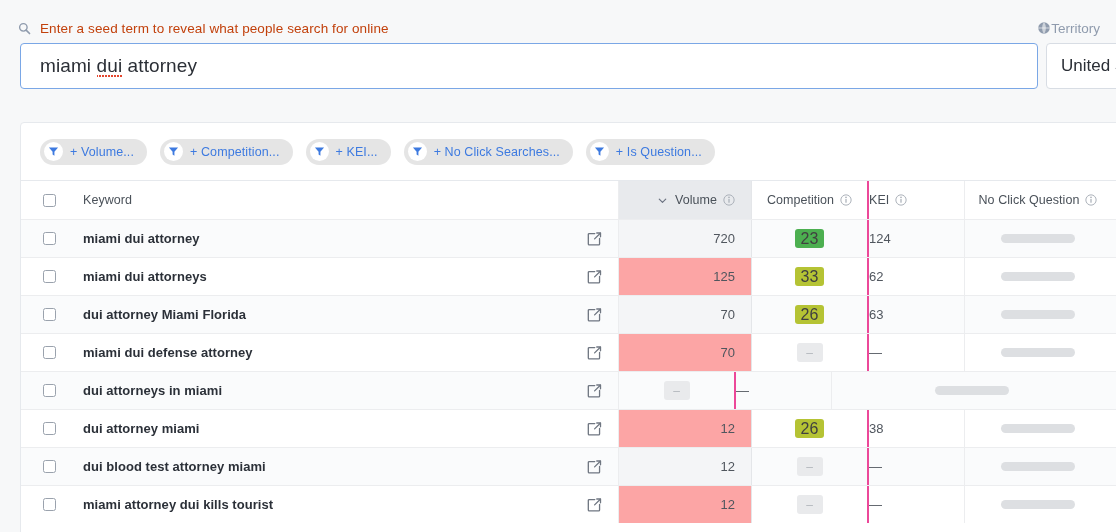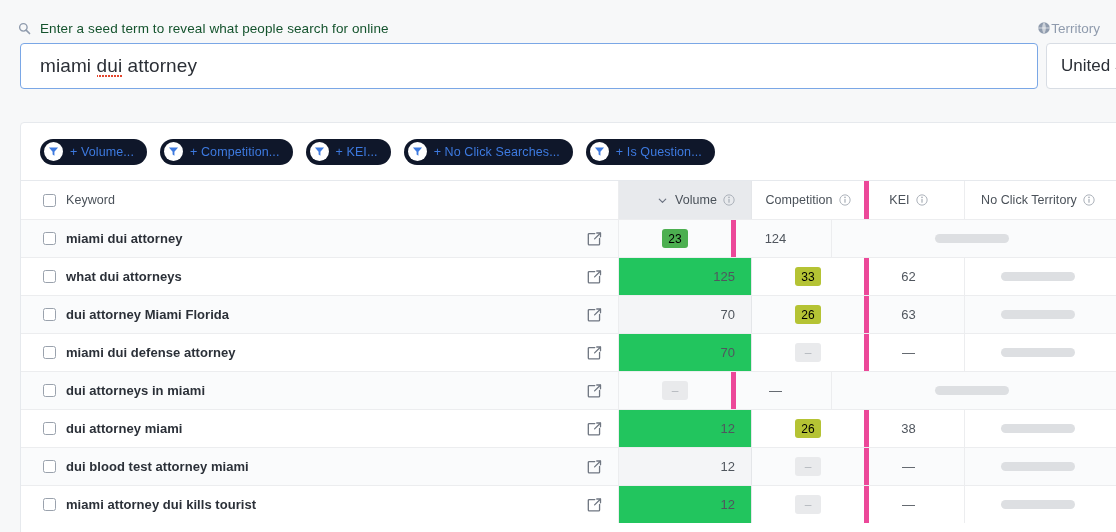--- a/index.html
+++ b/index.html
@@ -17,21 +17,21 @@
   .search-header {
     position: absolute; left: 0; top: 0; width: 1116px; height: 104px;
     background: #f7f8f9;
   }
   .seed-hint {
     position: absolute; left: 18px; top: 19px;
     display: flex; align-items: center; gap: 9px;
     height: 18px;
   }
   .seed-hint-text {
-    font-size: 13.5px; color: #14532d; letter-spacing: .1px;
+    font-size: 13.5px; color: #c2410c; letter-spacing: .1px;
   }
   .magnifier { width: 13px; height: 13px; display: block; }
 
   .territory {
     position: absolute; right: 16px; top: 19px;
     display: flex; align-items: center; gap: 0; height: 18px;
   }
   .territory-text { font-size: 13.5px; color: #8f9bad; }
   .globe { width: 14px; height: 14px; display: block; }
 
@@ -78,21 +78,21 @@
   }
 
   .filter-bar {
     position: absolute; left: 0; top: 0; width: 100%; height: 57px;
     display: flex; align-items: center; gap: 13px;
     padding-left: 19px;
   }
   .chip {
     display: flex; align-items: center; gap: 7px;
     height: 26px; padding: 0 13px 0 4px;
-    background: #0f172a; border-radius: 13px;
+    background: #e5e5e5; border-radius: 13px;
     cursor: pointer; white-space: nowrap; justify-content: space-between;
   }
   .chip-icon-circle {
     width: 19px; height: 19px; border-radius: 50%;
     background: #ffffff;
     display: flex; align-items: center; justify-content: center;
     flex: none;
   }
   .funnel { width: 11px; height: 11px; display: block; }
   .chip-label { font-size: 12.5px; color: #3d7ae0; letter-spacing: .1px; }
@@ -104,40 +104,40 @@
     height: 38px;
     border-top: 1px solid #ecedef;
   }
   .row.header {
     height: 39px; border-top: 1px solid #e6e9ed;
   }
   .row.alt { background: #fafbfc; }
 
   .c-keyword {
     width: 598px; flex: none; display: flex; align-items: center;
-    padding-left: 22px; gap: 10px;
+    padding-left: 22px; gap: 27px;
     border-right: 1px solid #ecedef;
     position: relative;
   }
   .c-volume {
     width: 133px; flex: none; display: flex; align-items: center;
     justify-content: flex-end; padding-right: 16px;
-    background: #22c55e;
+    background: #fca5a5;
     border-right: 1px solid #e4e6e9;
   }
   .row.alt .c-volume { background: #f4f5f7; }
   .row.header .c-volume { background: #e8eaed; }
   .c-competition {
     width: 117px; flex: none; display: flex; align-items: center;
     justify-content: center;
-    border-right: 5px solid #ec4899;
+    border-right: 2px solid #ec4899;
   }
   .c-kei {
     width: 96px; flex: none; display: flex; align-items: center;
-    justify-content: center; padding-right: 16px;
+    justify-content: flex-start; padding-right: 16px;
     border-right: 1px solid #ecedef;
   }
   .c-noclick {
     flex: 1 1 auto; display: flex; align-items: center; justify-content: center;
     padding-right: 20px;
   }
 
   .hdr-text {
     font-size: 12.5px; color: #4a5159; letter-spacing: .05px;
     display: flex; align-items: center; gap: 6px;
@@ -159,21 +159,21 @@
     width: 15px; height: 15px; cursor: pointer; display: block;
   }
 
   .num { font-size: 13px; color: #50565e; }
   .dash { font-size: 13px; color: #50565e; }
 
   .badge {
     min-width: 26px; height: 19px; padding: 0 6px;
     border-radius: 3px;
     display: flex; align-items: center; justify-content: center;
-    font-size: 12px; color: #000000; font-weight: normal;
+    font-size: 16px; color: #404040; font-weight: normal;
   }
   .badge.empty {
     background: #e9eaec; color: #b3b7bd; font-size: 12px;
   }
 
   .bar-track {
     width: 74px; height: 9px; border-radius: 5px;
     background: #dddfe2; overflow: hidden; position: relative;
   }
   .bar-fill { height: 100%; border-radius: 5px; }
@@ -296,55 +296,58 @@
             <span>KEI</span>
             <svg class="info-i" viewBox="0 0 14 14">
               <circle cx="7" cy="7" r="6" fill="none" stroke="#a7adb6" stroke-width="1.1"></circle>
               <circle cx="7" cy="4" r=".95" fill="#a7adb6"></circle>
               <rect x="6.3" y="5.9" width="1.4" height="4.4" rx=".6" fill="#a7adb6"></rect>
             </svg>
           </span>
         </div>
         <div class="c-noclick">
           <span class="hdr-text">
-            <span>No Click Territory</span>
+            <span>No Click Question</span>
             <svg class="info-i" viewBox="0 0 14 14">
               <circle cx="7" cy="7" r="6" fill="none" stroke="#a7adb6" stroke-width="1.1"></circle>
               <circle cx="7" cy="4" r=".95" fill="#a7adb6"></circle>
               <rect x="6.3" y="5.9" width="1.4" height="4.4" rx=".6" fill="#a7adb6"></rect>
             </svg>
           </span>
         </div>
       </div>
 
       <div id="rows-container">
           <div class="row alt">
             <div class="c-keyword">
               <span class="cbox"></span>
               <span class="kw-text">miami dui attorney</span>
               <svg class="ext-link" viewBox="0 0 16 16">
                 <path d="M8.3 2.2 H2.4 A1 1 0 0 0 1.4 3.2 V13.2 A1 1 0 0 0 2.4 14.2 H12.4 A1 1 0 0 0 13.4 13.2 V7.4" fill="none" stroke="#6f7681" stroke-width="1.4" stroke-linecap="round" stroke-linejoin="round"></path>
                 <path d="M10.4 1.6 H14.4 V5.6" fill="none" stroke="#6f7681" stroke-width="1.4" stroke-linecap="round" stroke-linejoin="round"></path>
                 <line x1="14.2" y1="1.8" x2="8.1" y2="7.9" stroke="#6f7681" stroke-width="1.4" stroke-linecap="round"></line>
               </svg>
             </div>
+            <div class="c-volume">
+              <span class="num">720</span>
+            </div>
             <div class="c-competition">
               <span class="badge" style="background:#4caf50">23</span>
             </div>
             <div class="c-kei">
               <span class="num">124</span>
             </div>
             <div class="c-noclick">
               <span class="bar-track"><span class="bar-fill" style="width:50%;background:#f79028"></span></span>
             </div>
           </div>
           <div class="row">
             <div class="c-keyword">
               <span class="cbox"></span>
-              <span class="kw-text">what dui attorneys</span>
+              <span class="kw-text">miami dui attorneys</span>
               <svg class="ext-link" viewBox="0 0 16 16">
                 <path d="M8.3 2.2 H2.4 A1 1 0 0 0 1.4 3.2 V13.2 A1 1 0 0 0 2.4 14.2 H12.4 A1 1 0 0 0 13.4 13.2 V7.4" fill="none" stroke="#6f7681" stroke-width="1.4" stroke-linecap="round" stroke-linejoin="round"></path>
                 <path d="M10.4 1.6 H14.4 V5.6" fill="none" stroke="#6f7681" stroke-width="1.4" stroke-linecap="round" stroke-linejoin="round"></path>
                 <line x1="14.2" y1="1.8" x2="8.1" y2="7.9" stroke="#6f7681" stroke-width="1.4" stroke-linecap="round"></line>
               </svg>
             </div>
             <div class="c-volume">
               <span class="num">125</span>
             </div>
             <div class="c-competition">

